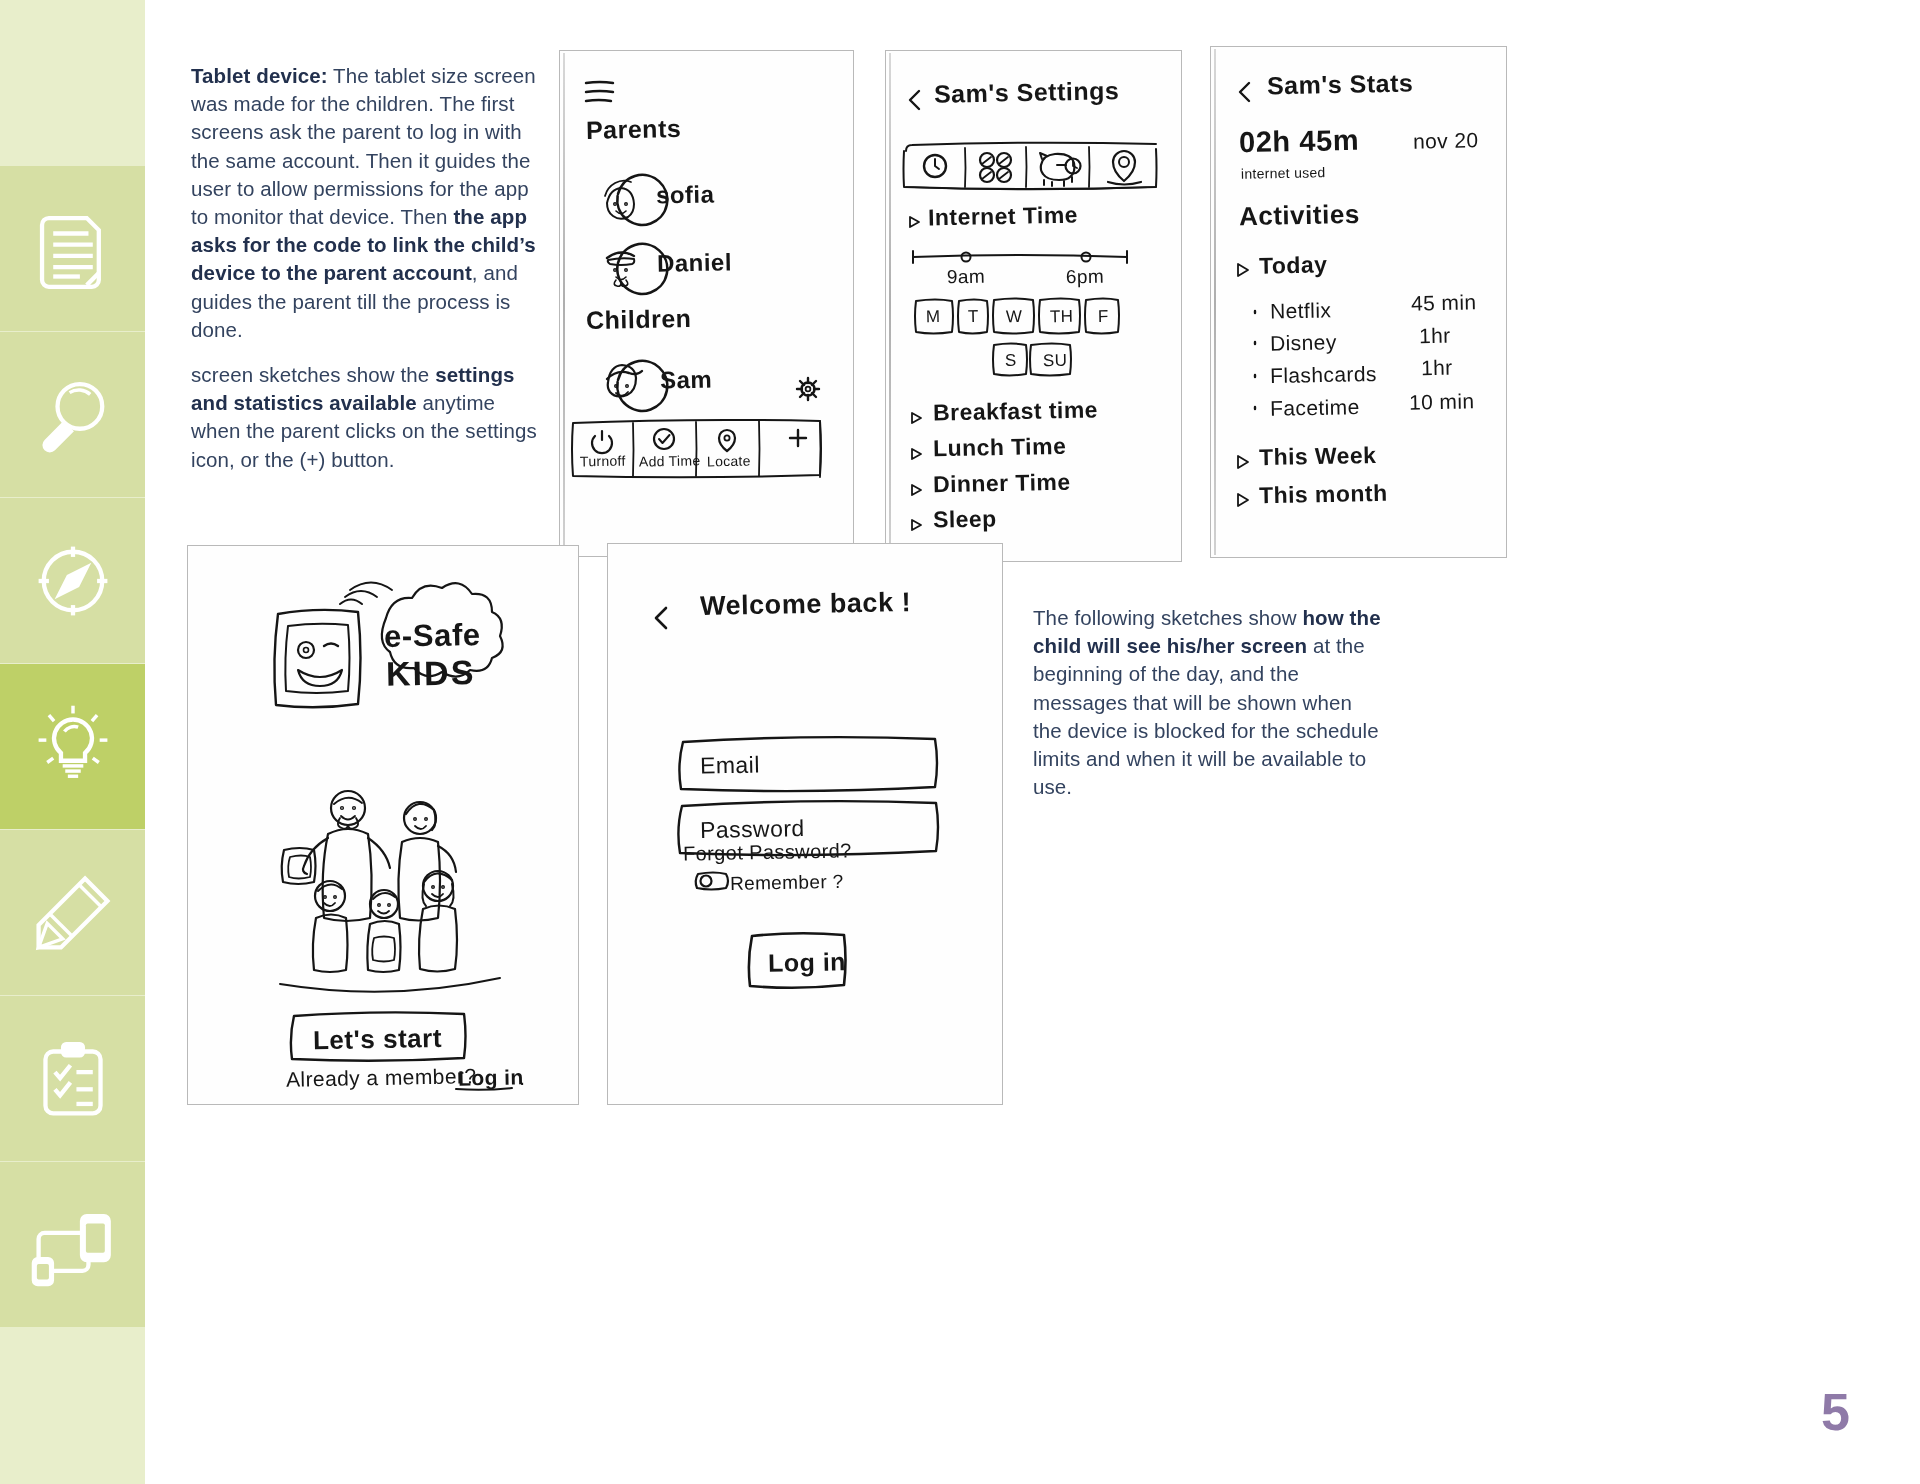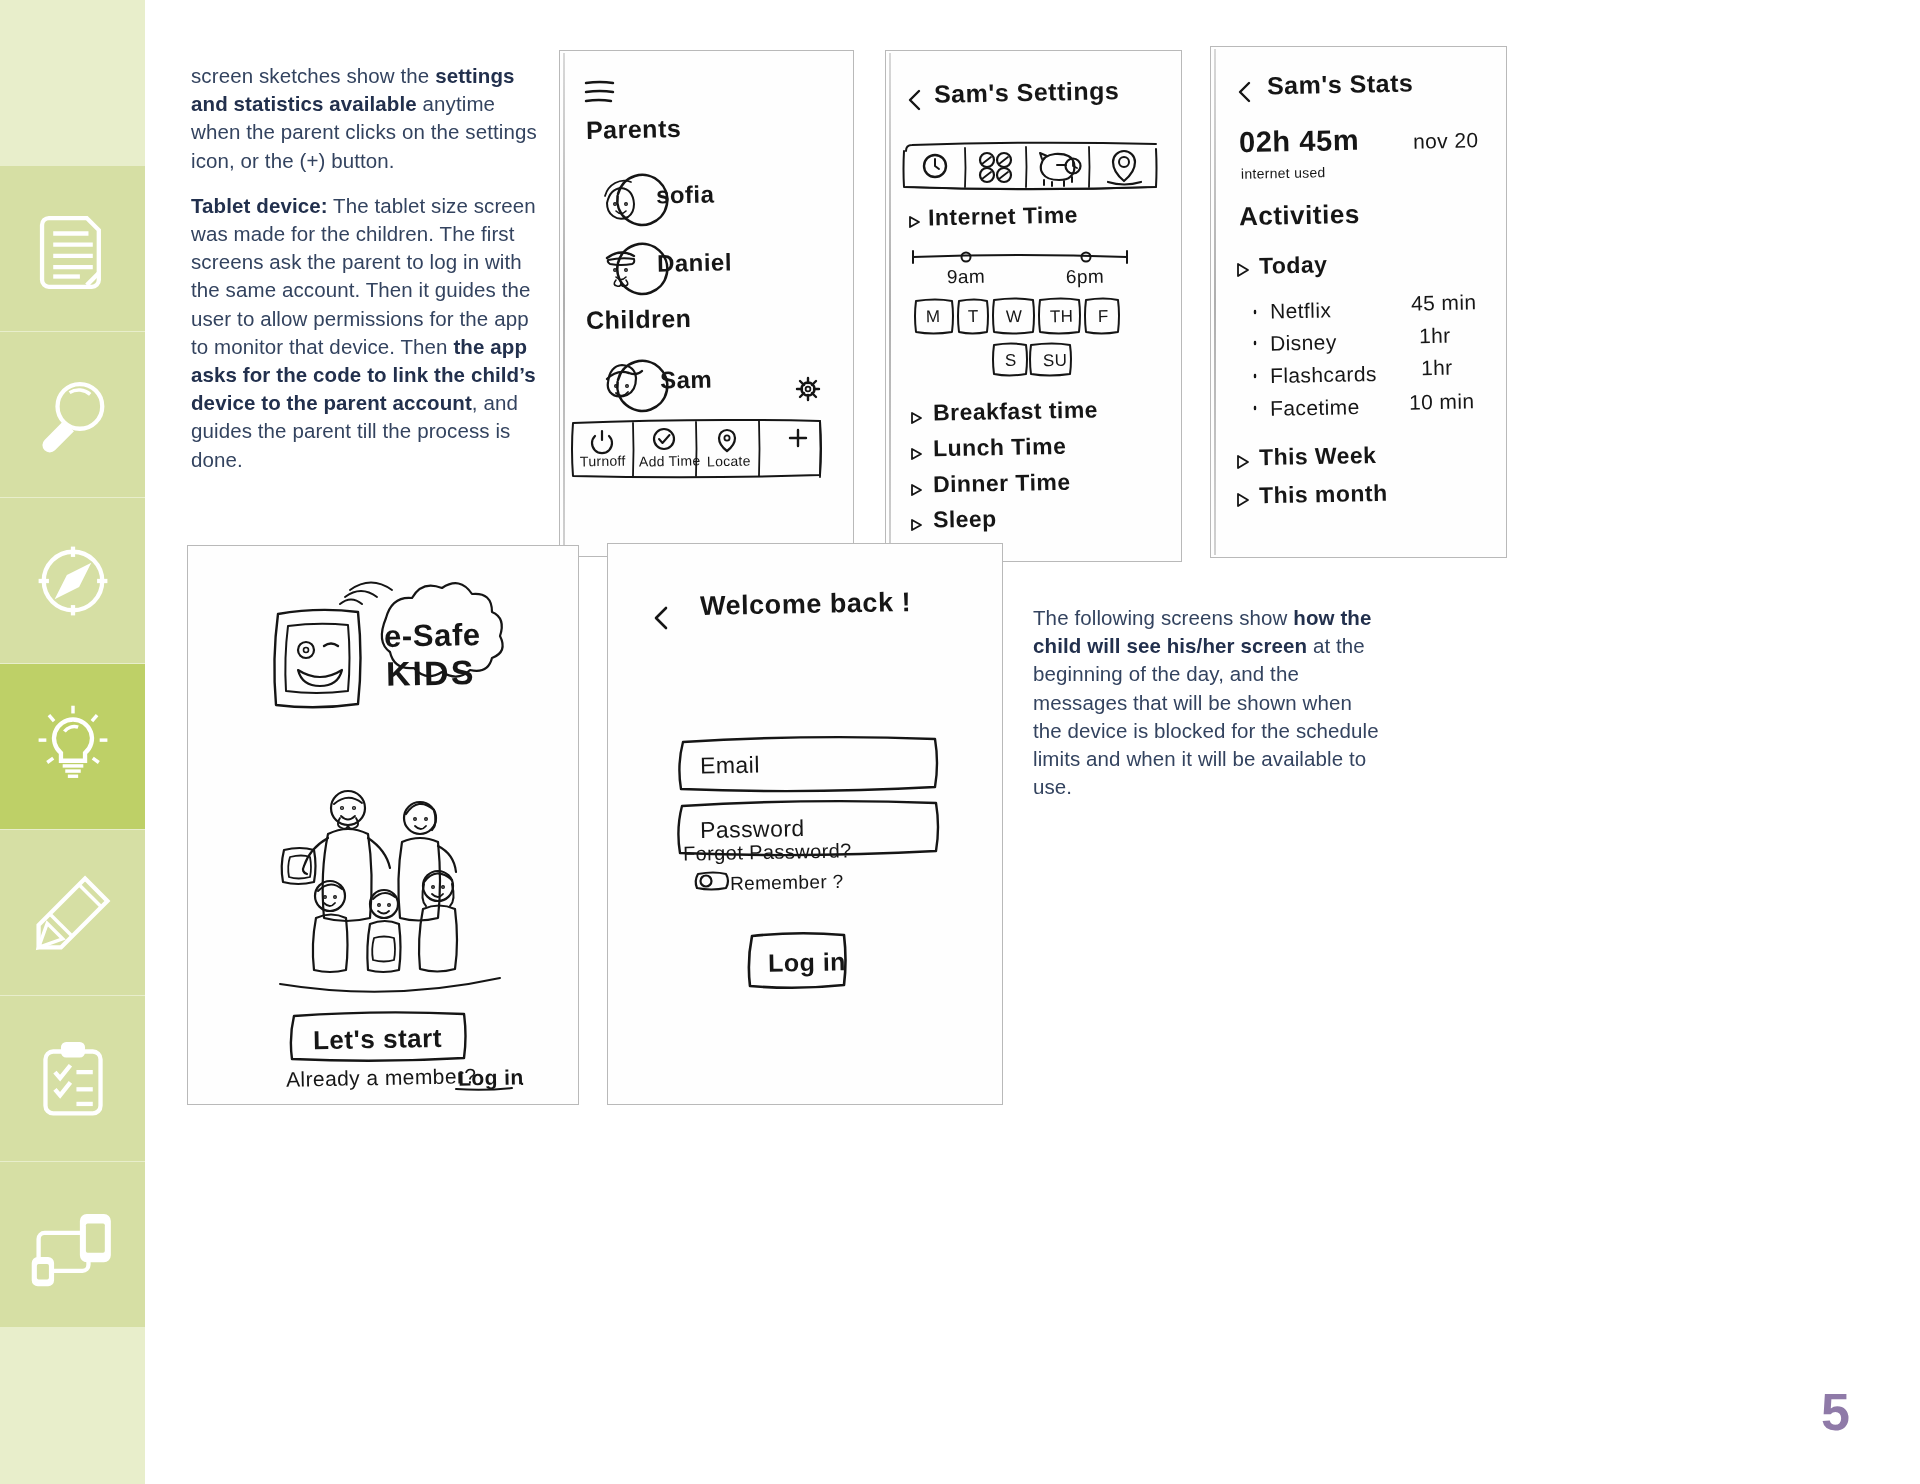--- a/index.html
+++ b/index.html
@@ -175,30 +175,30 @@
       </svg>
     </span>
   </div>
 
 </div>
 
 <div id="main">
 
   <div id="intro-text" class="txtcol">
     <p>
+      <b>Tablet device:</b><span> The tablet size screen was made for the children. The first screens ask the parent to log in with the same account. Then it guides the user to allow permissions for the app to monitor that device. Then </span><b>the app asks for the code to link the child’s device to the parent account</b><span>, and guides the parent till the process is done.</span>
+    </p>
+    <p>
       <span>screen sketches show the </span><b>settings and statistics available</b><span> anytime when the parent clicks on the settings icon, or the (+) button.</span>
     </p>
-    <p>
-      <b>Tablet device:</b><span> The tablet size screen was made for the children. The first screens ask the parent to log in with the same account. Then it guides the user to allow permissions for the app to monitor that device. Then </span><b>the app asks for the code to link the child’s device to the parent account</b><span>, and guides the parent till the process is done.</span>
-    </p>
   </div>
 
   <div id="right-text" class="txtcol">
     <p>
-      <span>The following screens show </span><b>how the child will see his/her screen</b><span> at the beginning of the day, and the messages that will be shown when the device is blocked for the schedule limits and when it will be available to use.</span>
+      <span>The following sketches show </span><b>how the child will see his/her screen</b><span> at the beginning of the day, and the messages that will be shown when the device is blocked for the schedule limits and when it will be available to use.</span>
     </p>
   </div>
 
   <div class="frame" style="left:414px;top:50px;width:293px;height:505px">
     <div class="inner-edge"></div>
 
     <svg class="ink" width="293" height="505" viewBox="0 0 293 505">
 
       <g>
         <path d="M26 32 q14 -2 27 0" stroke-width="2.4"></path>

